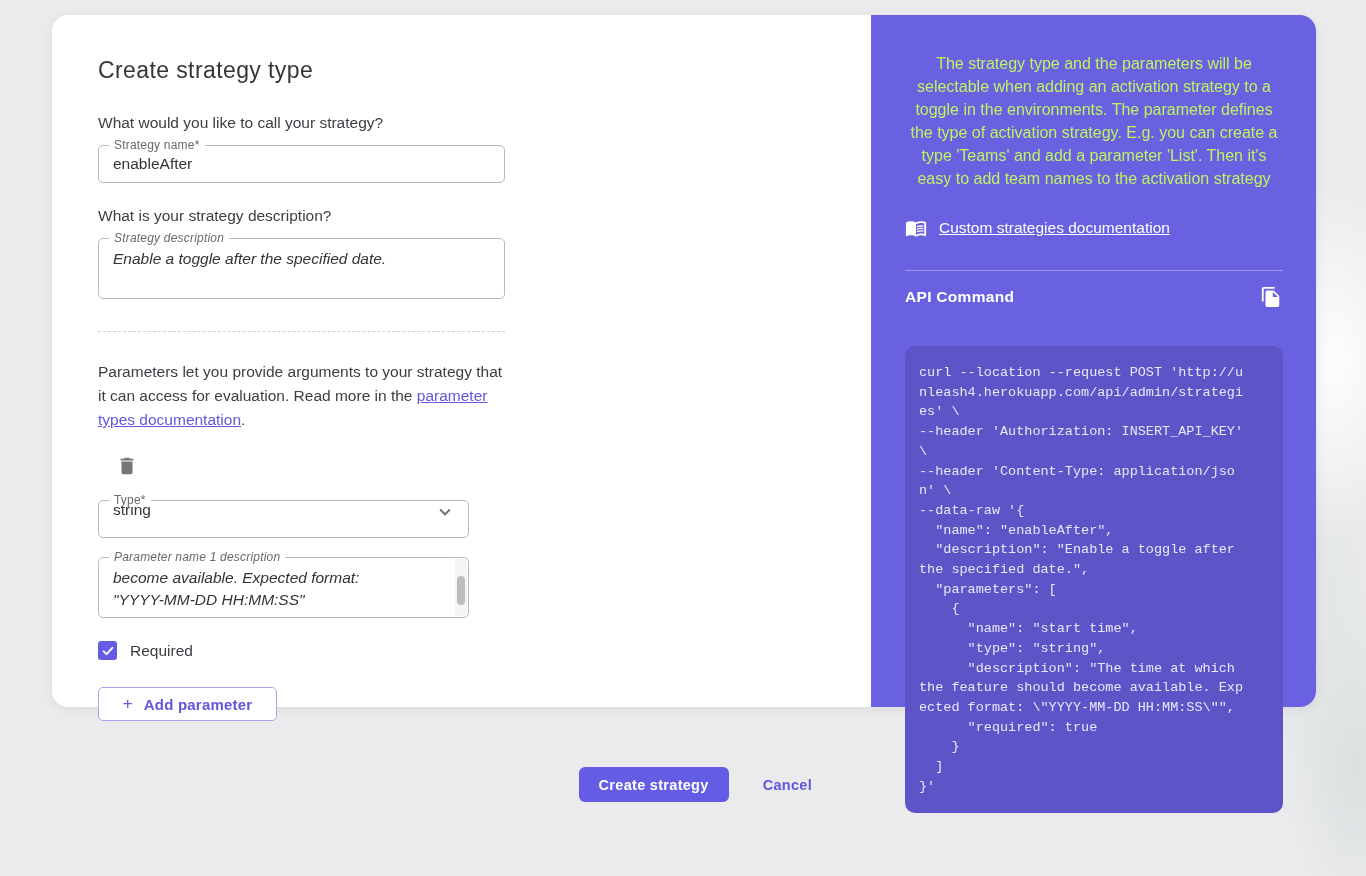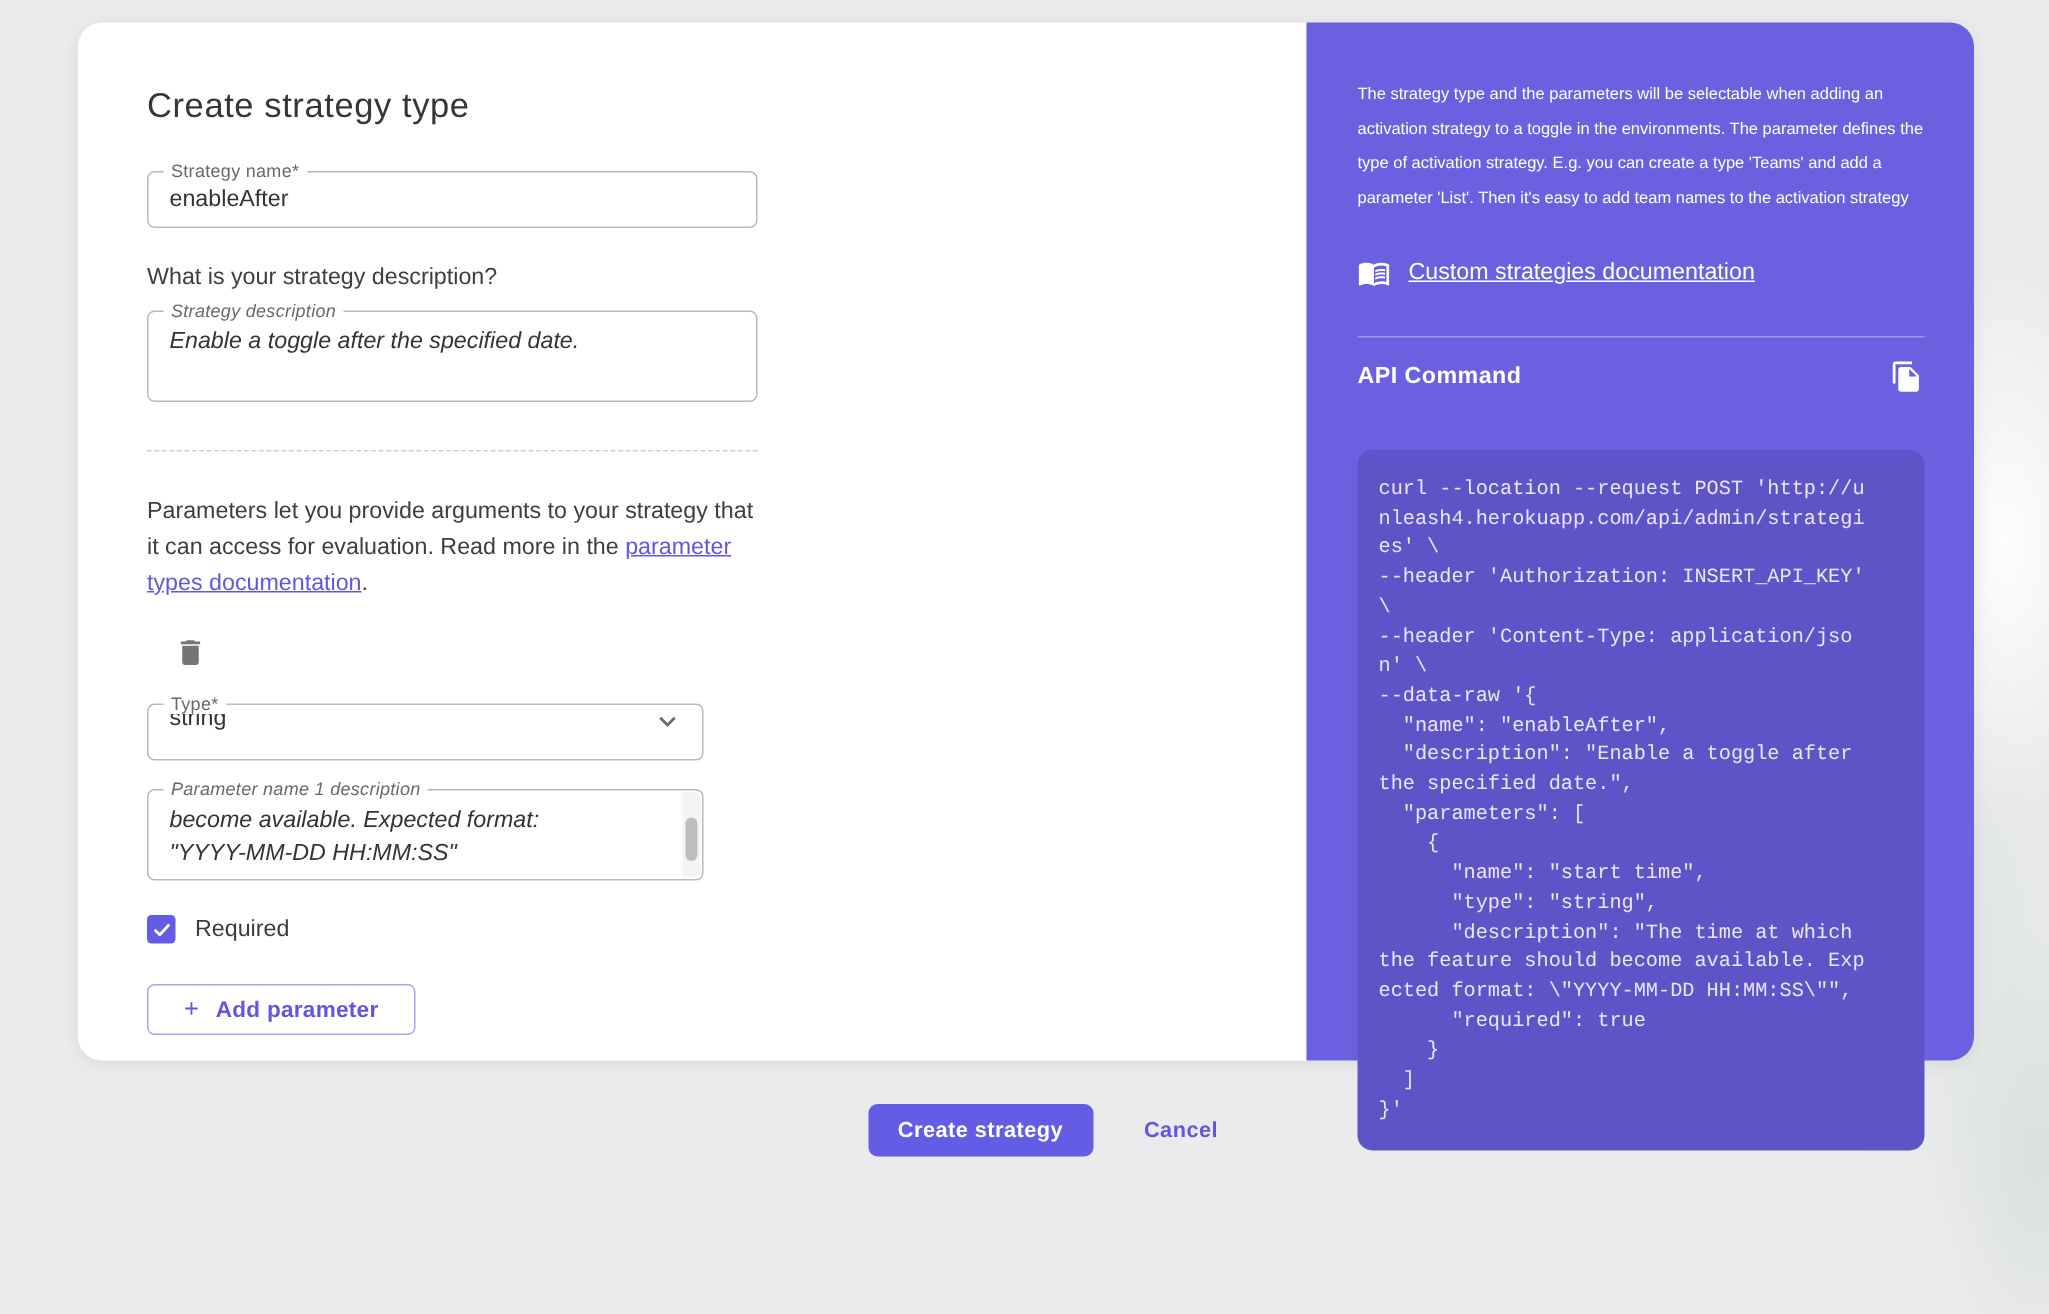--- a/index.html
+++ b/index.html
@@ -113,21 +113,21 @@
   }
   .cancel-link {
     color:#6156de; font-size:14.5px; font-weight:bold; cursor:pointer;
     text-decoration:none; letter-spacing:0.3px;
   }
   
   .info-panel {
     width:445px; background:#6a61e1; border-radius:0 16px 16px 0;
     padding:37px 33px 0 34px; color:#f1f0fd;
   }
-  .panel-intro { margin:0; font-size:11px; line-height:23px; color:#ffffff; }
+  .panel-intro { margin:0; font-size:16px; line-height:23px; color:#bef264;text-align:center; }
   .doc-link-row {
     margin-top:26px; display:flex; align-items:center; gap:12px; height:24px;
   }
   .doc-link {
     color:#ffffff; font-size:15.5px; text-decoration:underline; cursor:pointer;
   }
   .panel-divider {
     border:none; border-top:1px solid rgba(255,255,255,0.35);
     margin:30px 0 14px 0;
   }
@@ -154,20 +154,21 @@
 <body>
 
 <div class="bg-art"></div>
 
 <div class="card">
 
   <div class="form-col">
 
     <h1 class="page-title">Create strategy type</h1>
 
+    <span class="question">What would you like to call your strategy?</span>
     <div class="field input-box w407 mb24">
       <span class="float-label">Strategy name*</span>
       <input type="text" value="enableAfter" style="">
     </div>
 
     <span class="question">What is your strategy description?</span>
     <div class="field textarea-box w407 mb32">
       <span class="float-label">Strategy description</span>
       <div class="textarea-text">Enable a toggle after the specified date.</div>
     </div>

